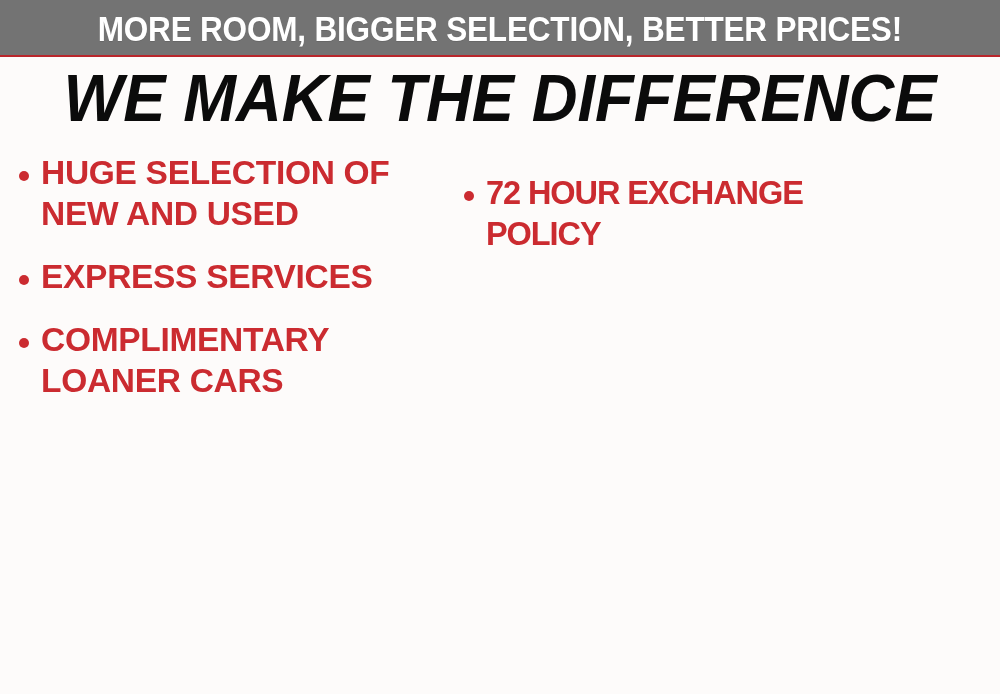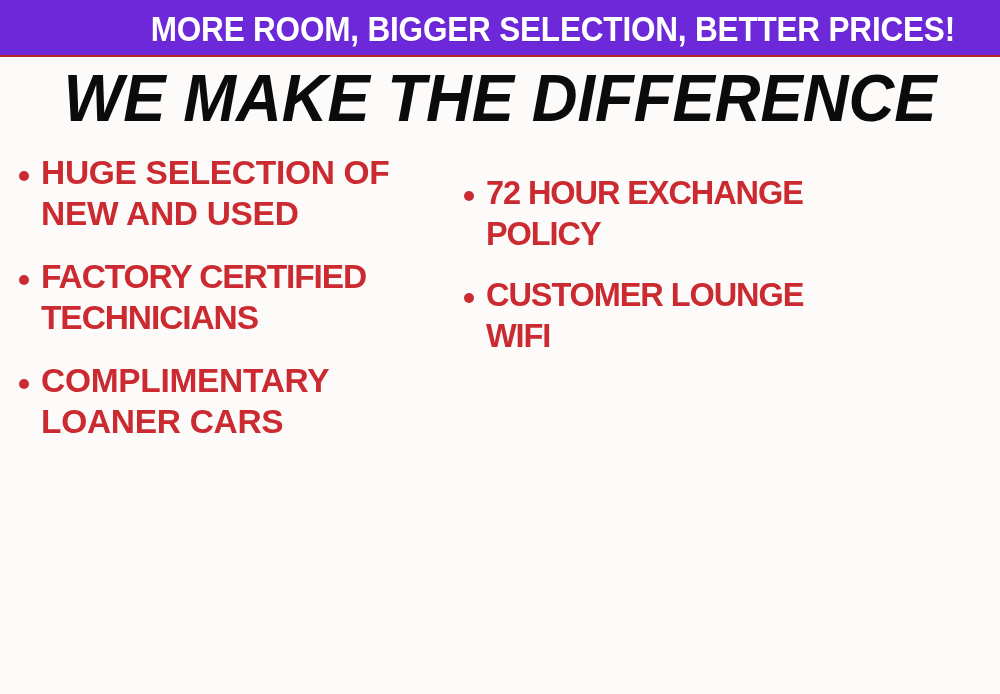--- a/index.html
+++ b/index.html
@@ -23,24 +23,24 @@
     box-sizing: border-box;
   }
 
   
   .banner {
     position: absolute;
     left: 0;
     top: 0;
     width: 1000px;
     height: 57px;
-    background: #6d28d9;
+    background: #737373;
     display: flex;
     align-items: center;
-    justify-content: flex-end;
+    justify-content: center;
     overflow: hidden;
   }
   .banner::after{
     content:"";
     position:absolute;
     left:0; right:0; bottom:0;
     height:2px;
     background:#b9262b;
   }
   .banner-text {
@@ -151,46 +151,42 @@
 
   <div class="columns">
 
     <div class="col col-left">
 
       <div class="bullet-item">
         <span class="bullet-dot"></span>
         <span class="bullet-text">HUGE SELECTION OF NEW AND USED</span>
       </div>
 
-
       <div class="bullet-item">
         <span class="bullet-dot"></span>
-        <span class="bullet-text fit-tight">FACTORY CERTIFIED TECHNICIANS</span>
+        <span class="bullet-text">EXPRESS SERVICES</span>
       </div>
+
 
       <div class="bullet-item">
         <span class="bullet-dot"></span>
         <span class="bullet-text">COMPLIMENTARY LOANER CARS</span>
       </div>
 
 
     </div>
 
     <div class="col col-right">
 
       <div class="bullet-item">
         <span class="bullet-dot"></span>
         <span class="bullet-text fit-tight">72 HOUR EXCHANGE POLICY</span>
       </div>
 
 
-      <div class="bullet-item">
-        <span class="bullet-dot"></span>
-        <span class="bullet-text fit-tight">CUSTOMER LOUNGE WIFI</span>
-      </div>
 
 
 
 
     </div>
 
   </div>
 </div>
 
 </body></html>

